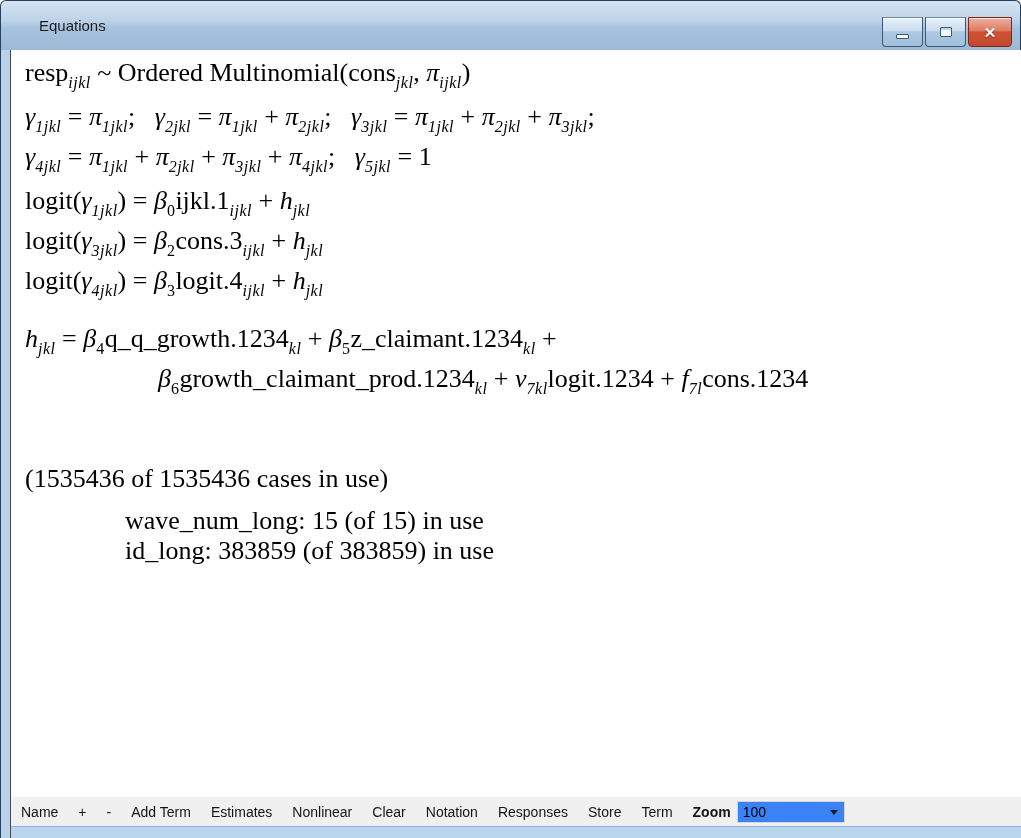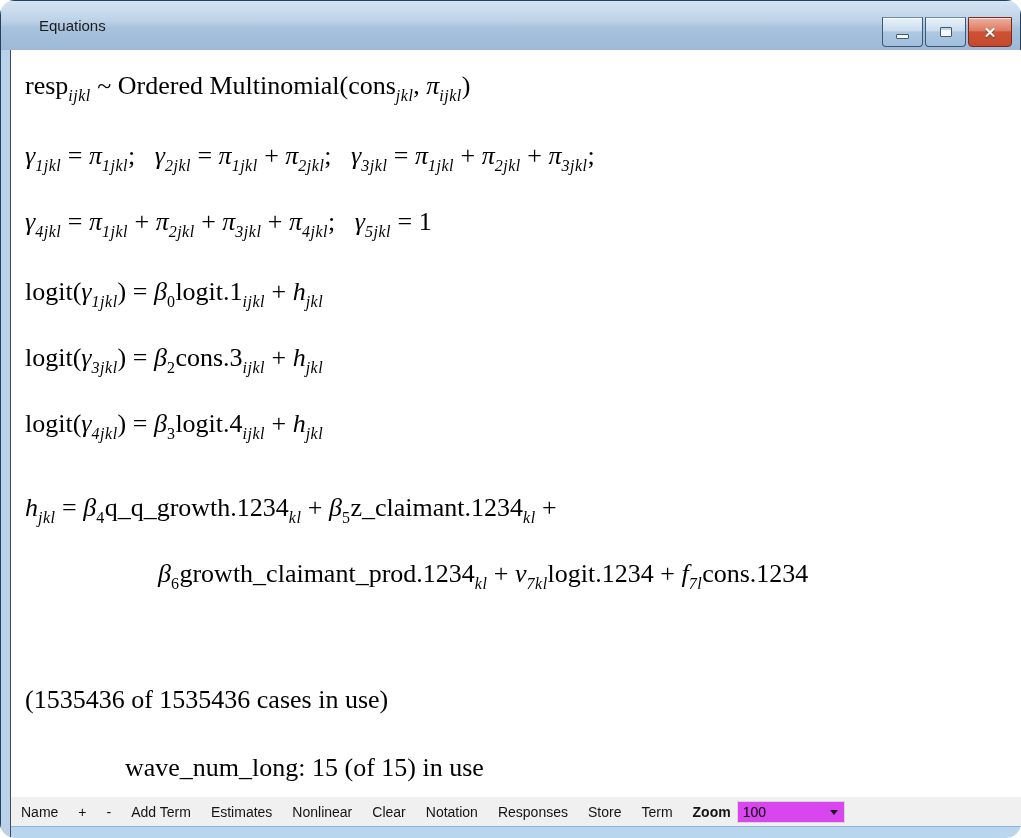--- a/index.html
+++ b/index.html
@@ -4,21 +4,20 @@
 <style>
   * { box-sizing: border-box; }
   html, body { margin: 0; padding: 0; background: #ffffff; }
 
   .window {
     position: relative;
     width: 1021px;
     height: 838px;
     font-family: "Liberation Sans", sans-serif;
     overflow: hidden;
-    border-radius: 15px;
   }
 
   
   .titlebar {
     position: absolute; top: 0; left: 0; right: 0; height: 50px;
     background: linear-gradient(180deg, #d6e4f2 0%, #bdd2e8 40%, #a8c2dd 55%, #9cb9d7 100%);
     border: 1px solid #24425f;
     border-bottom: none;
     border-radius: 6px 6px 0 0;
   }
@@ -65,21 +64,21 @@
   .content {
     position: absolute; top: 50px; left: 11px; right: 0; bottom: 41px;
     background: #ffffff;
     padding: 8px 6px 0 14px;
     overflow: hidden;
     font-family: "Liberation Serif", serif;
     color: #000000;
   }
   .eq-line {
     font-size: 26px;
-    line-height: 56px;
+    line-height: 30px;
     white-space: nowrap;
     font-family: Liberation Serif, serif;
   }
   .eq-line .r  { font-style: normal; }
   .eq-line .i  { font-style: italic; }
   .eq-line .s  { font-style: normal; font-size: 16px; vertical-align: -7px; letter-spacing: .5px; }
   .eq-line .si { font-style: italic; font-size: 16px; vertical-align: -7px; letter-spacing: .5px; }
   .indent-0 { padding-left: 0; }
   .indent-1 { padding-left: 133px; }
   .indent-2 { padding-left: 100px; }
@@ -97,21 +96,21 @@
     font-size: 14px; color: #141414;
   }
   .tb-btn {
     padding: 4px 10px;
     cursor: default;
     white-space: nowrap;
   }
   .tb-btn.bold { font-weight: bold; padding-right: 6px; }
   .zoom-combo {
     width: 108px; height: 22px;
-    background: #d946ef;
+    background: #3b82f6;
     border: 1px solid #d6d6d6;
     display: flex; align-items: center;
     padding-left: 5px;
     position: relative;
     font-size: 14px; color: #000;
   }
   .zoom-combo .arrow {
     position: absolute; right: 6px; top: 8px;
     width: 0; height: 0;
     border-left: 4px solid transparent;
@@ -139,21 +138,21 @@
     </div>
   </div>
 
   <div class="frame-left"></div>
   <div class="frame-bottom"></div>
 
   <div class="content" id="equations-area">
       <div class="eq-line indent-0"><span class="r">resp</span><span class="si">ijkl</span><span class="r"> ~ Ordered Multinomial(cons</span><span class="si">jkl</span><span class="r">, </span><span class="i">π</span><span class="si">ijkl</span><span class="r">)</span></div>
       <div class="eq-line indent-0 gap-xs"><span class="i">γ</span><span class="si">1jkl</span><span class="r"> = </span><span class="i">π</span><span class="si">1jkl</span><span class="r">;  </span><span class="i">γ</span><span class="si">2jkl</span><span class="r"> = </span><span class="i">π</span><span class="si">1jkl</span><span class="r"> + </span><span class="i">π</span><span class="si">2jkl</span><span class="r">;  </span><span class="i">γ</span><span class="si">3jkl</span><span class="r"> = </span><span class="i">π</span><span class="si">1jkl</span><span class="r"> + </span><span class="i">π</span><span class="si">2jkl</span><span class="r"> + </span><span class="i">π</span><span class="si">3jkl</span><span class="r">;</span></div>
       <div class="eq-line indent-0"><span class="i">γ</span><span class="si">4jkl</span><span class="r"> = </span><span class="i">π</span><span class="si">1jkl</span><span class="r"> + </span><span class="i">π</span><span class="si">2jkl</span><span class="r"> + </span><span class="i">π</span><span class="si">3jkl</span><span class="r"> + </span><span class="i">π</span><span class="si">4jkl</span><span class="r">;  </span><span class="i">γ</span><span class="si">5jkl</span><span class="r"> = 1</span></div>
-      <div class="eq-line indent-0 gap-xs"><span class="r">logit(</span><span class="i">γ</span><span class="si">1jkl</span><span class="r">) = </span><span class="i">β</span><span class="s">0</span><span class="r">logit.1</span><span class="si">ijkl</span><span class="r"> + </span><span class="i">h</span><span class="si">jkl</span></div>
+      <div class="eq-line indent-0 gap-xs"><span class="r">logit(</span><span class="i">γ</span><span class="si">1jkl</span><span class="r">) = </span><span class="i">β</span><span class="s">0</span><span class="r">ijkl.1</span><span class="si">ijkl</span><span class="r"> + </span><span class="i">h</span><span class="si">jkl</span></div>
       <div class="eq-line indent-0"><span class="r">logit(</span><span class="i">γ</span><span class="si">3jkl</span><span class="r">) = </span><span class="i">β</span><span class="s">2</span><span class="r">cons.3</span><span class="si">ijkl</span><span class="r"> + </span><span class="i">h</span><span class="si">jkl</span></div>
       <div class="eq-line indent-0"><span class="r">logit(</span><span class="i">γ</span><span class="si">4jkl</span><span class="r">) = </span><span class="i">β</span><span class="s">3</span><span class="r">logit.4</span><span class="si">ijkl</span><span class="r"> + </span><span class="i">h</span><span class="si">jkl</span></div>
       <div class="eq-line indent-0 gap-sm"><span class="i">h</span><span class="si">jkl</span><span class="r"> = </span><span class="i">β</span><span class="s">4</span><span class="r">q_q_growth.1234</span><span class="si">kl</span><span class="r"> + </span><span class="i">β</span><span class="s">5</span><span class="r">z_claimant.1234</span><span class="si">kl</span><span class="r"> +</span></div>
       <div class="eq-line indent-1"><span class="i">β</span><span class="s">6</span><span class="r">growth_claimant_prod.1234</span><span class="si">kl</span><span class="r"> + </span><span class="i">v</span><span class="si">7kl</span><span class="r">logit.1234 + </span><span class="i">f</span><span class="si">7l</span><span class="r">cons.1234</span></div>
       <div class="eq-line indent-0 gap-lg"><span class="r">(1535436 of 1535436 cases in use)</span></div>
       <div class="eq-line indent-2 gap-md"><span class="r">wave_num_long: 15 (of 15) in use</span></div>
       <div class="eq-line indent-2"><span class="r">id_long: 383859 (of 383859) in use</span></div>
     </div>
 
   <div class="toolbar" id="toolbar">

